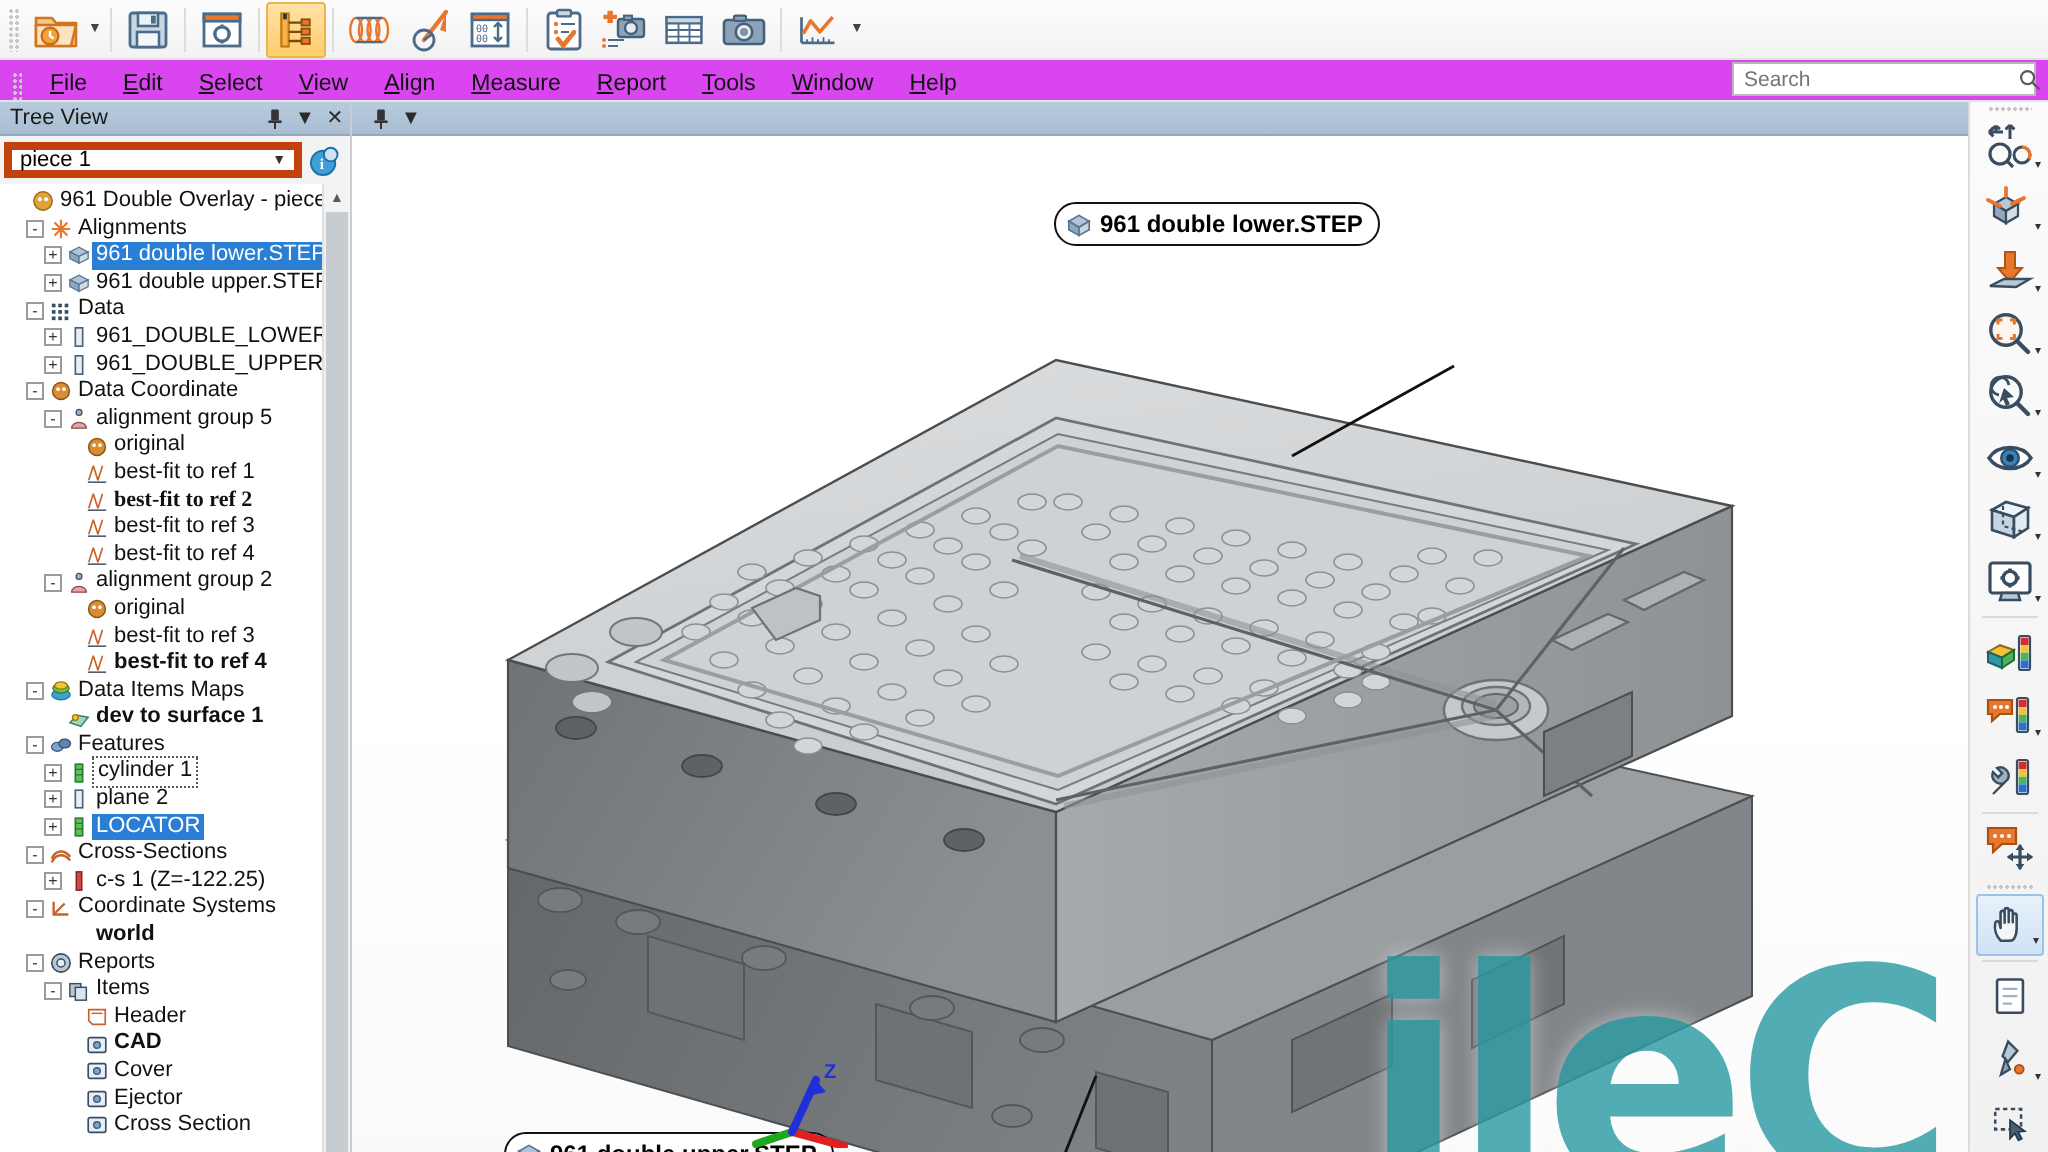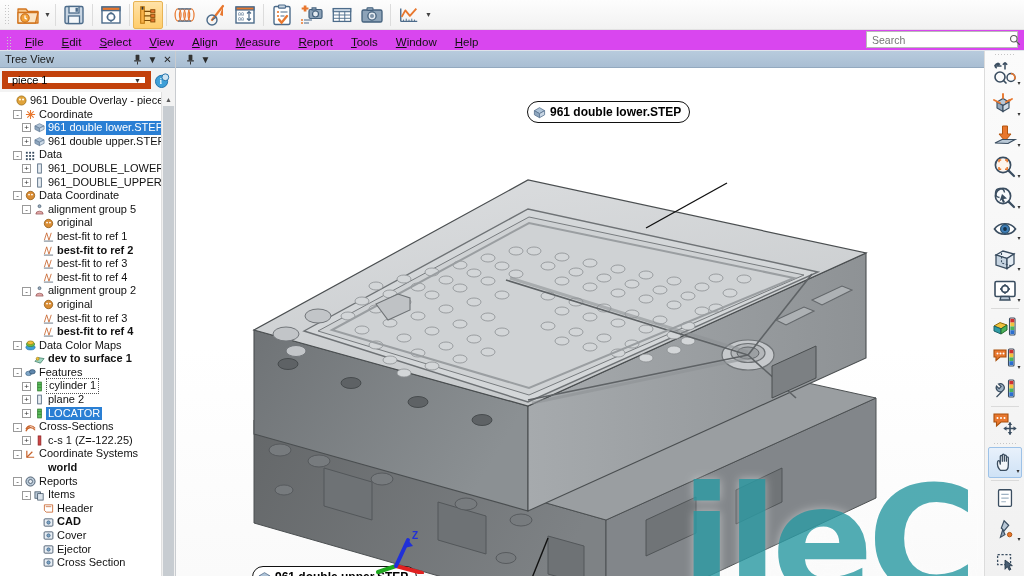--- a/index.html
+++ b/index.html
@@ -113,21 +113,21 @@
     color: #2a2a2a; font-size: 10px;
   }
   .combo-row {
     height: 24px; min-height: 24px;
     display: flex; align-items: center;
     background: #f3f3f3;
     padding: 0 2px;
   }
   .combo {
     flex: 1; height: 18px;
-    background: #fff; border: 6px solid #c2410c;
+    background: #fff; border: 4px solid #c2410c;
     display: flex; align-items: center;
     padding-left: 4px;
     font-size: 11px; color: #000;
   }
   .combo .cv { flex: 1; }
   .combo .carr { font-size: 7px; color: #333; padding-right: 4px; }
   .info-icon { width: 22px; display: flex; justify-content: center; }
 
   .tree-scroll-area {
     flex: 1; display: flex; min-height: 0;
@@ -477,21 +477,21 @@
             </div>
             <div class="trow" style="padding-left: 11px;">
               <span class="exp">-</span>
               <span class="ticon">
                 <svg width="11" height="11" viewBox="0 0 12 12">
                   <g stroke="#E8772E" stroke-width="1.2">
                     <path d="M6 1v10M1 6h10M2.5 2.5l7 7M9.5 2.5l-7 7"></path>
                   </g>
                 </svg>
               </span>
-              <span class="tlabel">Coordinate</span>
+              <span class="tlabel">Alignments</span>
             </div>
             <div class="trow sel" style="padding-left: 20px;">
               <span class="exp">+</span>
               <span class="ticon">
                 <svg width="11" height="11" viewBox="0 0 12 12">
                   <path d="M1 4.3 L6 1.8 L11 4.3 L6 6.8Z" fill="#AFC4D8" stroke="#5A7490" stroke-width="0.7"></path>
                   <path d="M1 4.3 L1 8 L6 10.5 L6 6.8Z" fill="#8FA7BF" stroke="#5A7490" stroke-width="0.7"></path>
                   <path d="M11 4.3 L11 8 L6 10.5 L6 6.8Z" fill="#CFDCE8" stroke="#5A7490" stroke-width="0.7"></path>
                 </svg>
               </span>
@@ -584,21 +584,21 @@
                   <g stroke="#C7622A" stroke-width="0.9">
                     <path d="M1.5 10 L4 2M4 2 L6.5 10M6.5 10 L9 2"></path>
                   </g>
                   <g stroke="#3A4D60" stroke-width="0.8">
                     <path d="M1 11h10"></path>
                   </g>
                 </svg>
               </span>
               <span class="tlabel">best-fit to ref 1</span>
             </div>
-            <div class="trow bold" style="padding-left: 29px;">
+            <div class="trow bold" style="padding-left: 29px; font-family: Liberation Serif, serif;">
               <span class="exp none"></span>
               <span class="ticon">
                 <svg width="11" height="11" viewBox="0 0 12 12">
                   <g stroke="#C7622A" stroke-width="0.9">
                     <path d="M1.5 10 L4 2M4 2 L6.5 10M6.5 10 L9 2"></path>
                   </g>
                   <g stroke="#3A4D60" stroke-width="0.8">
                     <path d="M1 11h10"></path>
                   </g>
                 </svg>
@@ -684,21 +684,21 @@
             </div>
             <div class="trow" style="padding-left: 11px;">
               <span class="exp">-</span>
               <span class="ticon">
                 <svg width="11" height="11" viewBox="0 0 12 12">
                   <ellipse cx="6" cy="8" rx="5" ry="2.8" fill="#3FA0D8" stroke="#1E6FA8" stroke-width="0.7"></ellipse>
                   <ellipse cx="6" cy="4.5" rx="4.4" ry="2.6" fill="#6DC24A" stroke="#3E7A22" stroke-width="0.7"></ellipse>
                   <ellipse cx="6" cy="3" rx="3.4" ry="2" fill="#F2C23B" stroke="#9A7A10" stroke-width="0.7"></ellipse>
                 </svg>
               </span>
-              <span class="tlabel">Data Color Maps</span>
+              <span class="tlabel">Data Items Maps</span>
             </div>
             <div class="trow bold" style="padding-left: 20px;">
               <span class="exp none"></span>
               <span class="ticon">
                 <svg width="11" height="11" viewBox="0 0 12 12">
                   <path d="M1 8 L5 4 L11 5 L7 10Z" fill="#9FD6C2" stroke="#3A7A62" stroke-width="0.8"></path>
                   <circle cx="4" cy="5.2" r="1.6" fill="#F2C23B" stroke="#9A7A10" stroke-width="0.7"></circle>
                 </svg>
               </span>
               <span class="tlabel">dev to surface 1</span>

